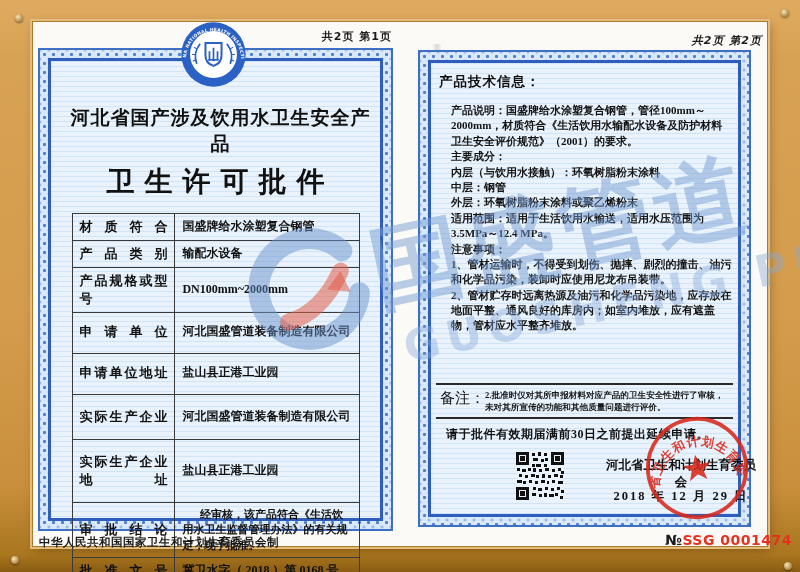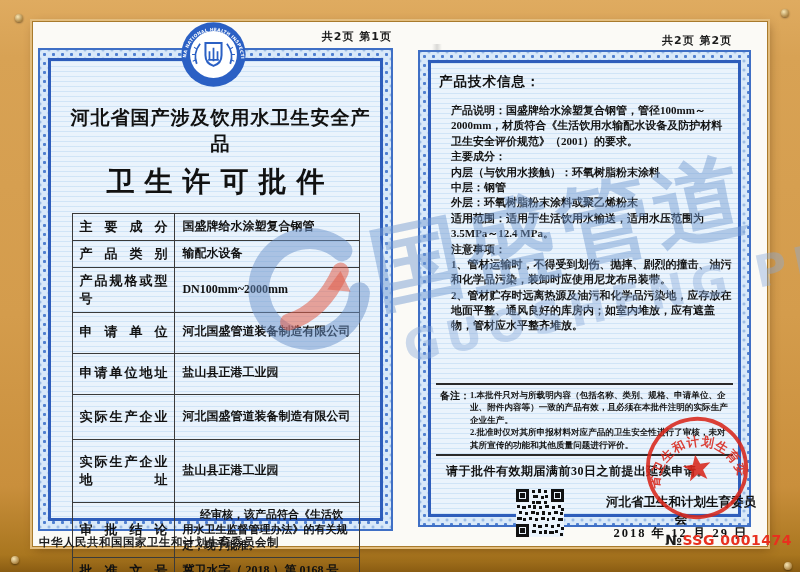--- a/index.html
+++ b/index.html
@@ -12,21 +12,21 @@
     background:radial-gradient(circle at 35% 35%,#f8e6b4,#8a5a13);
     box-shadow:0 1px 2px rgba(0,0,0,.45);}
   .paper{position:absolute;left:33px;top:22px;right:33px;bottom:26px;
     background:#fbfaf6;
     box-shadow:0 0 0 1px #a87a2c,0 0 0 3px #e3bd7e,2px 3px 10px rgba(70,35,0,.45);}
   .page-gap{position:absolute;left:399px;top:22px;bottom:26px;width:10px;
     background:linear-gradient(90deg,rgba(120,120,120,0),rgba(130,130,130,.28),rgba(120,120,120,0));}
   .page-indicator{position:absolute;font-family:"DejaVu Sans","Liberation Sans",sans-serif;
     font-size:11px;font-weight:bold;color:#1c1c1c;letter-spacing:1px;}
   .pi1{left:292px;top:29px;width:100px;text-align:right;}
-  .pi2{left:662px;top:33px;width:100px;}
+  .pi2{left:662px;top:33px;width:100px;text-align:right;font-style:italic;}
 
   
   .cert-box{position:absolute;border:2px solid #3f6fc5;background-color:#d9e9f9;
     background-image:
       radial-gradient(circle,#4f7fd0 1.3px,rgba(79,127,208,0) 1.8px),
       radial-gradient(circle,#8cb1e0 1px,rgba(140,177,224,0) 1.5px);
     background-size:9px 9px,9px 9px;background-position:0 0,4.5px 4.5px;
     padding:8px;box-sizing:border-box;}
   .box1{left:38px;top:48px;width:355px;height:483px;}
   .box2{left:418px;top:50px;width:333px;height:477px;}
@@ -49,21 +49,21 @@
   .footer-left{position:absolute;left:39px;top:535px;font-size:11.5px;font-weight:bold;color:#1a1a1a;letter-spacing:0.5px;}
 
   
   .sec-title{margin:10px 0 0 8px;font-size:13.5px;font-weight:bold;color:#111;letter-spacing:1px;}
   .body2{margin:12px 6px 0 20px;font-size:11px;line-height:1.4;color:#141414;font-weight:bold;}
   .blk{}
   .blk div{margin:0;}
   .lower{position:absolute;left:5px;right:5px;top:320px;}
   .hr{border-top:2px solid #2a2a2a;height:0;}
   .remark{display:flex;padding:4px 2px 3px 4px;}
-  .remark-label{font-size:10px;font-weight:bold;color:#111;white-space:nowrap;}
+  .remark-label{font-size:15px;font-weight:normal;color:#111;white-space:nowrap;}
   .remark-items{font-size:8.6px;line-height:1.45;color:#161616;font-weight:bold;}
   .renewal{margin:7px 0 0 10px;font-size:12px;font-weight:bold;color:#111;letter-spacing:0.5px;}
   .bottom-row{position:relative;height:96px;}
   .qr{position:absolute;left:80px;top:9px;width:48px;height:48px;}
   .authority{position:absolute;left:170px;top:14px;width:150px;text-align:center;font-size:12.5px;font-weight:bold;color:#111;}
   .issue-date{position:absolute;left:170px;top:45px;width:150px;text-align:center;font-size:12.5px;font-weight:bold;color:#111;letter-spacing:2px;}
   .seal{position:absolute;left:213px;top:352px;width:106px;height:106px;z-index:40;transform:rotate(-8deg);opacity:.88;}
   .serial{position:absolute;left:650px;top:532px;width:142px;text-align:right;
     font-family:"DejaVu Sans","Liberation Sans",sans-serif;font-size:14px;font-weight:bold;letter-spacing:0.5px;}
   .serial .no{color:#1a1a1a;}
@@ -94,21 +94,21 @@
   <div class="page-indicator pi1">共2页  第1页</div>
 
   <div class="cert-box box1">
     <div class="cert-inner">
       <div class="title1">河北省国产涉及饮用水卫生安全产品</div>
       <div class="title2">卫生许可批件</div>
 
       <table class="cert">
         <tbody>
           <tr>
-            <td class="lbl">主要成分</td>
+            <td class="lbl">材质符合</td>
             <td class="val">国盛牌给水涂塑复合钢管</td>
           </tr>
           <tr>
             <td class="lbl">产品类别</td>
             <td class="val">输配水设备</td>
           </tr>
           <tr>
             <td class="lbl">产品规格或型号</td>
             <td class="val">DN100mm~2000mm</td>
           </tr>
@@ -192,21 +192,20 @@
           <div>1、管材运输时，不得受到划伤、抛摔、剧烈的撞击、油污和化学品污染，装卸时应使用尼龙布吊装带。</div>
           <div>2、管材贮存时远离热源及油污和化学品污染地，应存放在地面平整、通风良好的库房内；如室内堆放，应有遮盖物，管材应水平整齐堆放。</div>
         </div>
       </div>
 
       <div class="lower">
         <div class="hr"></div>
         <div class="remark">
           <span class="remark-label">备注：</span>
           <span class="remark-items">
-            <span style="display:block">1.本批件只对与所载明内容（包括名称、类别、规格、申请单位、企业、附件内容等）一致的产品有效，且必须在本批件注明的实际生产企业生产。</span>
             <span style="display:block">2.批准时仅对其所申报材料对应产品的卫生安全性进行了审核，未对其所宣传的功能和其他质量问题进行评价。</span>
           </span>
         </div>
         <div class="hr"></div>
         <div class="renewal">请于批件有效期届满前30日之前提出延续申请。</div>
 
         <div class="bottom-row">
           <svg class="qr" viewBox="0 0 33 33" shape-rendering="crispEdges">
             <rect width="33" height="33" fill="#eaf3fc"></rect>
             <g fill="#111">

